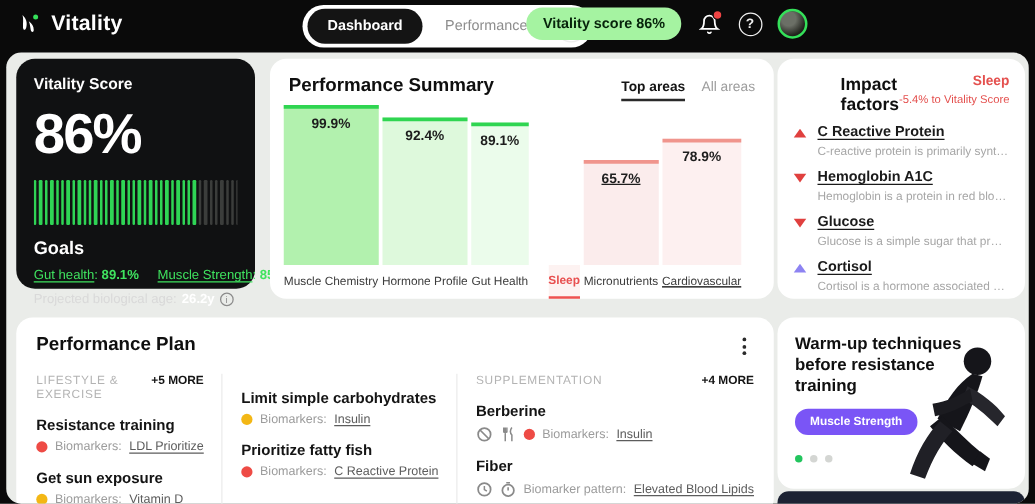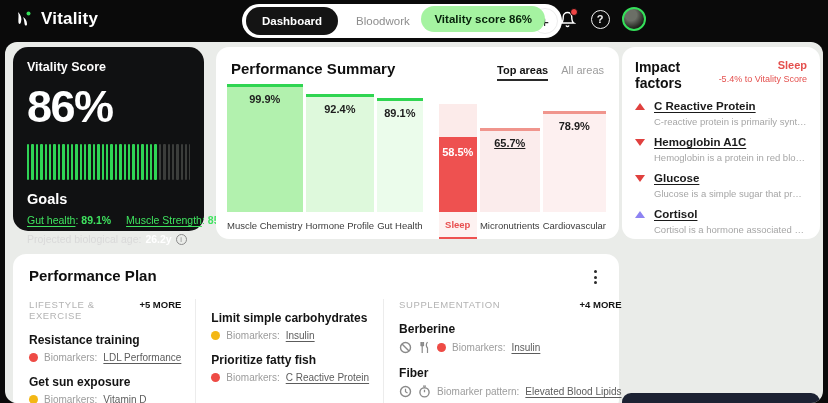--- a/index.html
+++ b/index.html
@@ -41,31 +41,31 @@
 
   
   .perf-card { left:211px; top:5px; width:403px; height:192px; padding:13px 15px 0; }
   .perf-head { display:flex; justify-content:space-between; align-items:baseline; }
   .perf-title { font-size:15px; font-weight:bold; color:#0f0f0f; }
   .perf-tabs { display:flex; gap:13px; font-size:11px;justify-content:space-between; }
   .perf-tab { color:#9d9d9d; cursor:pointer; padding-bottom:3px; }
   .perf-tab.active { color:#141414; font-weight:bold; border-bottom:2px solid #2a2a2a; }
   .chart { position:absolute; left:11px; right:9px; top:37px; bottom:0; display:flex; align-items:flex-end; }
   .col { flex:1; display:flex; flex-direction:column; height:100%; justify-content:flex-end; margin-right:3px; }
-  .col:last-child { margin-right:4px; }
+  .col:last-child { margin-right:17px;text-decoration:underline; }
   .col.sel { margin-left:13px; }
   .plot { position:relative; height:128px; }
   .bar { position:absolute; left:0; right:0; bottom:0; border-top:3px solid transparent; }
   .bar-label { text-align:center; font-size:11px; font-weight:bold; color:#1d1d1d; margin-top:6px; }
   .ghost { position:absolute; left:0; right:0; bottom:0; }
   .cat { height:27px; display:flex; align-items:center; justify-content:center; font-size:9.5px; color:#3c3c3c; text-align:center; white-space:nowrap; }
 
   
   .impact-card { left:617px; top:5px; width:198px; height:192px; padding:12px 13px; overflow:hidden; }
-  .if-head { display:flex; justify-content:center; }
+  .if-head { display:flex; justify-content:center;margin-left:38px; }
   .if-title { font-size:14px; font-weight:bold; color:#0f0f0f; }
   .if-ctx { text-align:right; }
   .if-ctx-name { font-size:11px; font-weight:bold; color:#e4504e; }
   .if-ctx-sub { font-size:9px; color:#e4504e; margin-top:3px; white-space:nowrap; }
   .if-item { margin-top:9px; }
   .if-row { display:flex; align-items:center; gap:9px; }
   .tri { width:0; height:0; border-left:5px solid transparent; border-right:5px solid transparent; flex:none; }
   .tri.up { border-bottom:7px solid currentColor; }
   .tri.down { border-top:7px solid currentColor; }
   .if-name { font-size:11.5px; font-weight:bold; color:#1a1a1a; text-decoration:underline; text-underline-offset:2px; }
@@ -109,21 +109,20 @@
     <svg width="20" height="20" viewBox="0 0 20 20">
       <path d="M4 3 C7 6 8 9 7 13 C6.4 15.5 4.6 15.5 4.4 13 C4.2 10 5 6 4 3 Z" fill="#fff"></path>
       <path d="M9 8 C11.5 9.5 13 12 13 15 C13 17 11 17 10.6 15 C10.2 12.6 10 10 9 8 Z" fill="#fff"></path>
       <circle cx="14.5" cy="4.5" r="2" fill="#35e05a"></circle>
     </svg>
     <span class="logo-word">Vitality</span>
   </div>
 
   <div class="tabs-pill">
     <div class="tab active">Dashboard</div>
-    <div class="tab">Bloodwork</div>
     <div class="tab">Performance</div>
     <div class="tab-add">+</div>
   </div>
 
   <div class="top-right">
     <span class="score-pill">Vitality score 86%</span>
     <div class="icon-btn">
       <svg width="17" height="17" viewBox="0 0 24 24" fill="none" stroke="#fff" stroke-width="2" stroke-linecap="round">
         <path d="M18 8a6 6 0 0 0-12 0c0 7-3 9-3 9h18s-3-2-3-9"></path>
           <path d="M13.7 21a2 2 0 0 1-3.4 0"></path>
@@ -221,26 +220,20 @@
         </div>
         <div class="col">
           <div class="plot">
             <div class="bar" style="height: 114.048px; background: rgb(235, 252, 235); border-top-color: rgb(47, 213, 81);">
               <div class="bar-label" style="color: rgb(29, 29, 29);">89.1%</div>
             </div>
           </div>
           <div class="cat" style="color: rgb(60, 60, 60);">Gut Health</div>
         </div>
         <div class="col sel">
-          <div class="plot">
-            <div class="ghost" style="height: 107.52px; background: rgb(252, 235, 234);"></div>
-            <div class="bar" style="height: 74.88px; background: rgb(238, 81, 80); border-top-color: transparent;">
-              <div class="bar-label" style="color: rgb(255, 255, 255);">58.5%</div>
-            </div>
-          </div>
           <div class="cat" style="color: rgb(232, 79, 79); background: rgb(253, 242, 241); border-bottom: 2px solid rgb(238, 81, 80); font-weight: bold;">Sleep</div>
         </div>
         <div class="col">
           <div class="plot">
             <div class="bar" style="height: 84.096px; background: rgb(251, 236, 236); border-top-color: rgb(240, 149, 141);">
               <div class="bar-label" style="color: rgb(29, 29, 29); text-decoration: underline;">65.7%</div>
             </div>
           </div>
           <div class="cat" style="color: rgb(60, 60, 60);">Micronutrients</div>
         </div>
@@ -308,21 +301,21 @@
         <div class="plan-col">
           <div class="pc-head">
             <span class="pc-cat">LIFESTYLE &amp; EXERCISE</span>
             <span class="pc-more">+5 MORE</span>
           </div>
           <div class="plan-item">
             <div class="pi-title">Resistance training</div>
             <div class="pi-meta">
               <span class="dot" style="background: rgb(238, 75, 69);"></span>
               <span class="pi-label">Biomarkers:</span>
-              <span class="pi-link">LDL Performance</span>
+              <span class="pi-link">LDL Prioritize</span>
             </div>
           </div>
           <div class="plan-item">
             <div class="pi-title">Get sun exposure</div>
             <div class="pi-meta">
               <span class="dot" style="background: rgb(243, 183, 21);"></span>
               <span class="pi-label">Biomarkers:</span>
               <span class="pi-link">Vitamin D</span>
             </div>
           </div>
@@ -378,15 +371,33 @@
                 <path d="M5 1.2 h3 M6.5 4.8 v2.5" stroke="#8a8a8a" stroke-width="1.3"></path>
               </svg>
               <span class="pi-label">Biomarker pattern:</span>
               <span class="pi-link">Elevated Blood Lipids</span>
             </div>
           </div>
         </div>
       </div>
   </div>
 
+  <div class="card article-card">
+    <svg class="ac-img" width="130" height="126" viewBox="0 0 130 126">
+      <circle cx="88" cy="18" r="11" fill="#15151a"></circle>
+      <path d="M84 28 C72 36 64 48 56 64 L74 74 C82 58 88 44 92 30 Z" fill="#15151a"></path>
+      <path d="M80 38 C92 44 102 52 110 62 L104 70 C94 60 84 52 76 48 Z" fill="#26262c"></path>
+      <path d="M82 40 C72 46 64 50 52 52 L54 62 C66 60 76 54 84 50 Z" fill="#1b1b20"></path>
+      <path d="M60 62 C70 72 80 82 92 92 L84 102 C70 92 58 80 50 70 Z" fill="#15151a"></path>
+      <path d="M58 66 C48 76 40 90 34 108 L46 112 C52 96 60 82 68 74 Z" fill="#202026"></path>
+      <path d="M90 90 L98 96 L94 106 L84 100 Z" fill="#15151a"></path>
+    </svg>
+    <div class="ac-title">Warm-up techniques before resistance training</div>
+    <span class="ac-badge">Muscle Strength</span>
+    <div class="ac-dots" id="ac-dots">
+        <i class="on"></i>
+        <i></i>
+        <i></i>
+      </div>
+  </div>
 
   <div class="card next-peek"></div>
 </div>
 
 </body></html>

